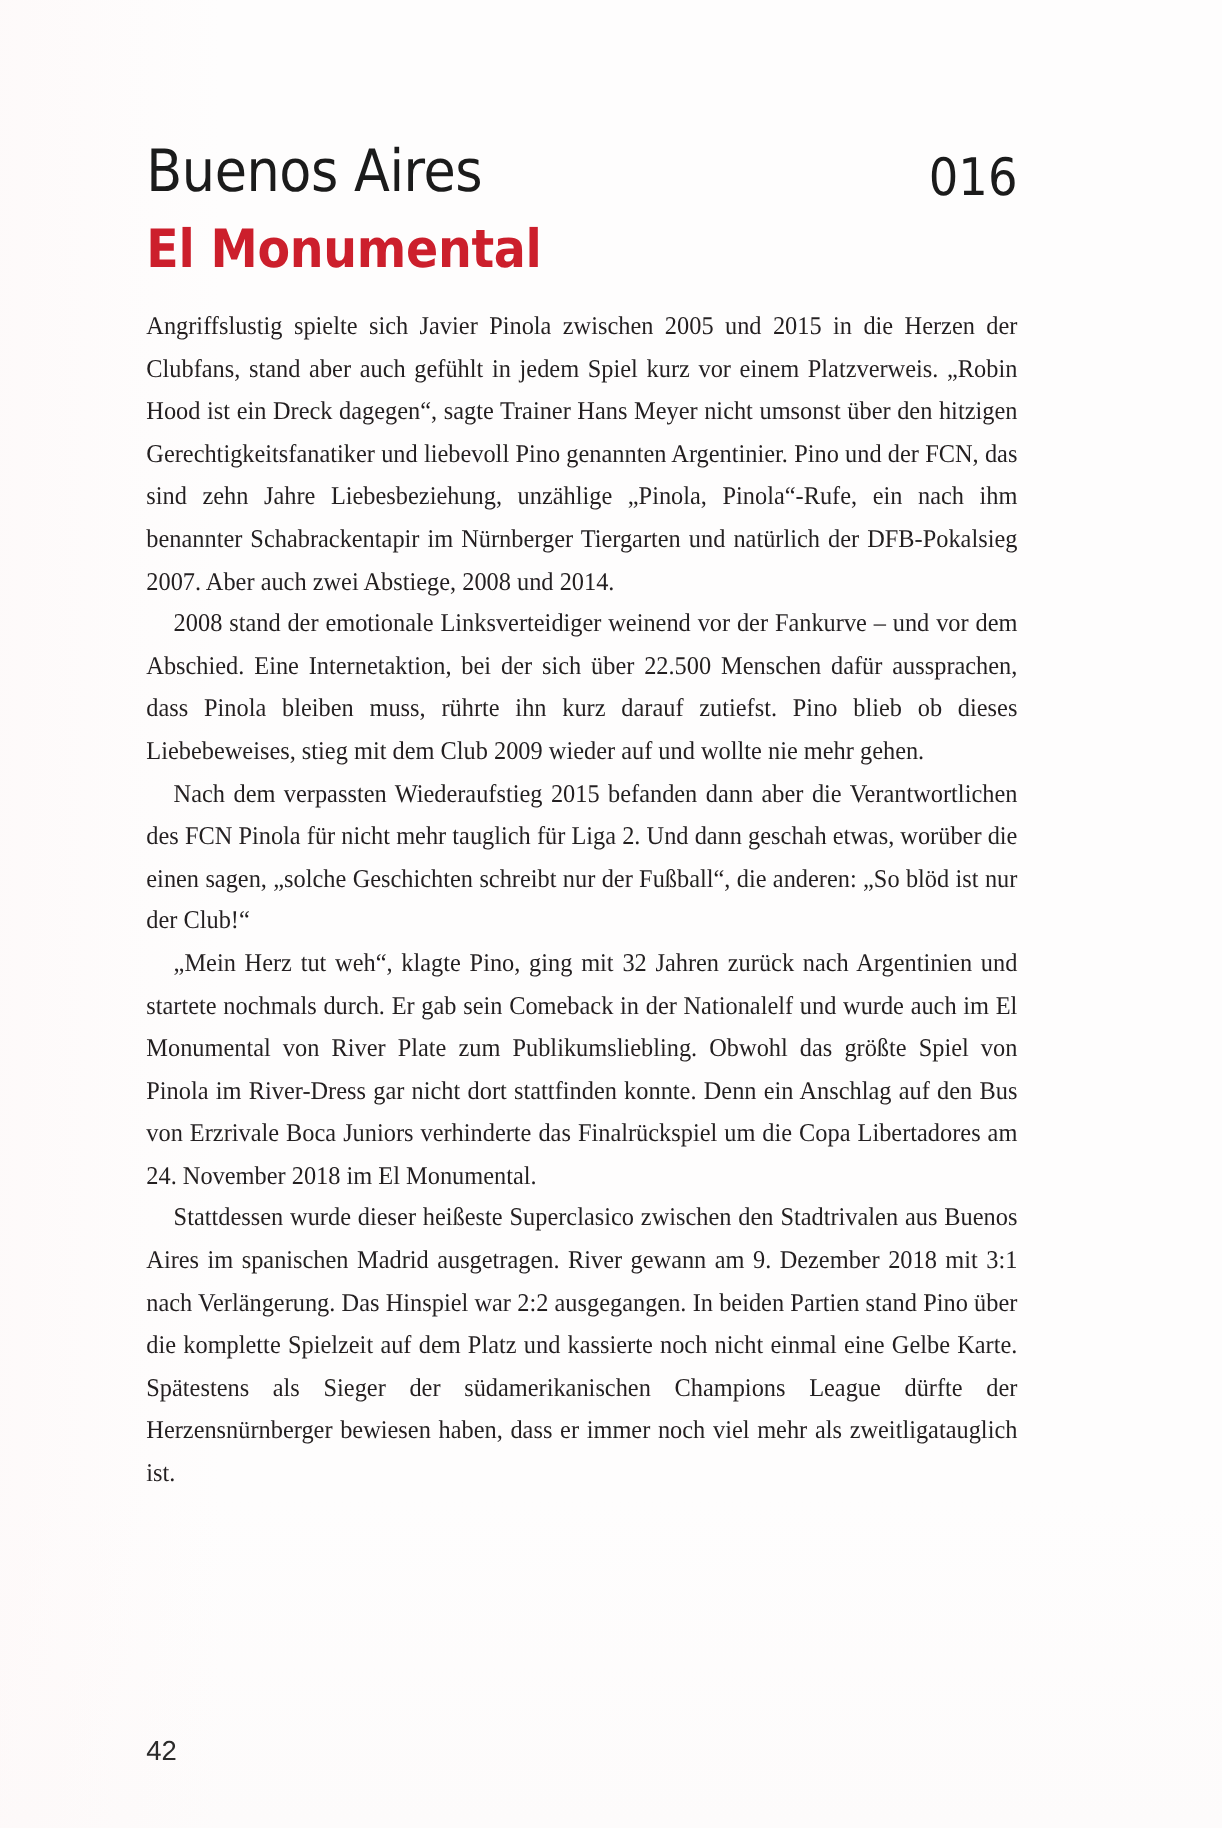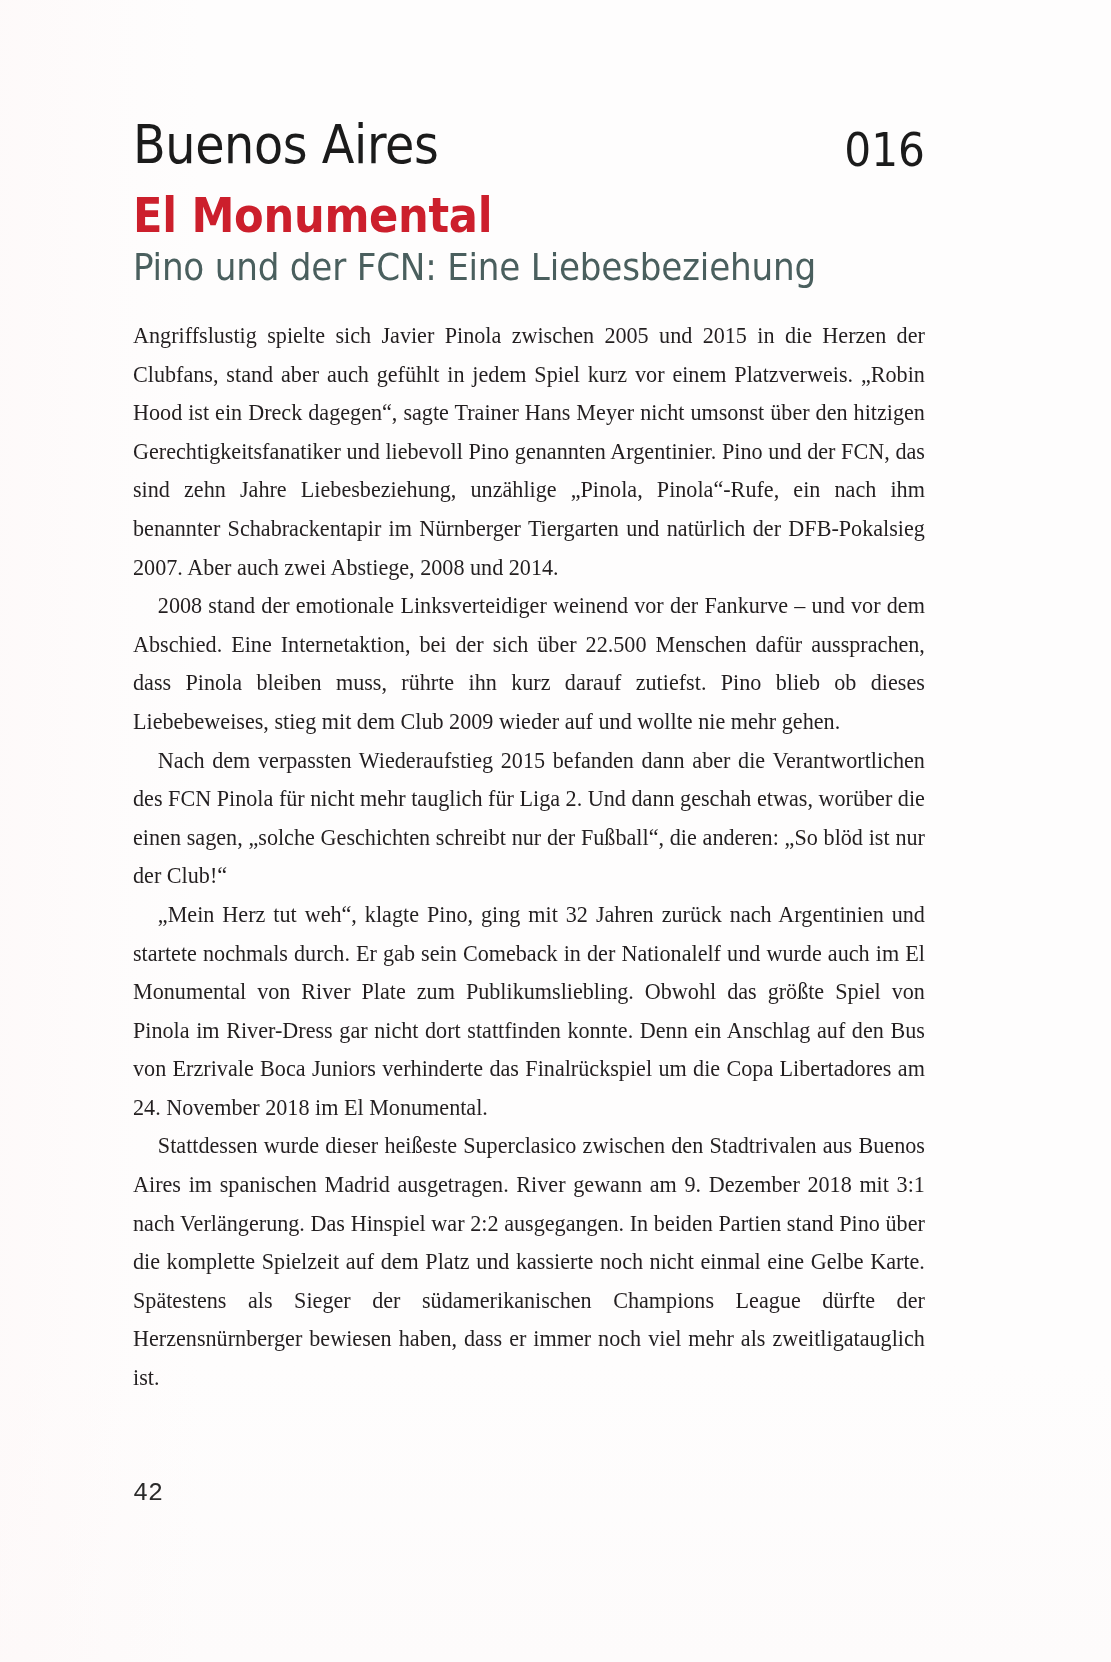--- a/index.html
+++ b/index.html
@@ -23,21 +23,21 @@
     position: absolute;
     inset: 0;
     background:
       linear-gradient(90deg, rgba(253,247,247,0.55) 0%, rgba(255,255,255,0) 18%),
       linear-gradient(180deg, rgba(255,255,255,0) 82%, rgba(252,249,249,0.5) 100%);
     pointer-events: none;
   }
   .content {
     position: absolute;
     left: 133px;
-    top: 0;
+    top: 12px;
     width: 792px;
   }
   .header-row {
     position: relative;
     margin-top: 116px;
     height: 64px;
   }
   .chapter-city {
     font-family: "DejaVu Sans Condensed", "Liberation Sans Narrow", "Liberation Sans", sans-serif;
     font-size: 53px;
@@ -93,43 +93,42 @@
     transform: scaleX(0.955);
     transform-origin: left center;
     width: 104.7%;
   }
   .body-text p.indent {
     text-indent: 26px;
   }
   .folio {
     position: absolute;
     left: 133px;
-    top: 1479px;
-    font-family: Liberation Mono, monospace;
+    top: 1577px;
+    font-family: Liberation Sans, sans-serif;
     font-size: 25px;
     line-height: 30px;
     color: #2b2b2b;
   }
 </style>
 </head>
 <body>
 
 <div class="page">
   <div class="scan-tint"></div>
 
   <div class="content">
 
     <div class="header-row">
       <div class="chapter-city">Buenos Aires</div>
       <div class="chapter-number">016</div>
     </div>
 
     <div class="venue-title">El Monumental</div>
 
-    <div class="venue-subtitle">Pino und der FCN: Eine Liebesbeziehung</div>
 
     <div class="body-text">
       <p>Angriffslustig spielte sich Javier Pinola zwischen 2005 und 2015 in die Herzen der Clubfans, stand aber auch gefühlt in jedem Spiel kurz vor einem Platzverweis. „Robin Hood ist ein Dreck dagegen“, sagte Trainer Hans Meyer nicht umsonst über den hitzigen Gerechtigkeitsfanatiker und liebevoll Pino genannten Argentinier. Pino und der FCN, das sind zehn Jahre Liebesbeziehung, unzählige „Pinola, Pinola“-Rufe, ein nach ihm benannter Schabrackentapir im Nürnberger Tiergarten und natürlich der DFB-Pokalsieg 2007. Aber auch zwei Abstiege, 2008 und 2014.</p>
       <p class="indent">2008 stand der emotionale Linksverteidiger weinend vor der Fankurve – und vor dem Abschied. Eine Internetaktion, bei der sich über 22.500 Menschen dafür aussprachen, dass Pinola bleiben muss, rührte ihn kurz darauf zutiefst. Pino blieb ob dieses Liebebeweises, stieg mit dem Club 2009 wieder auf und wollte nie mehr gehen.</p>
       <p class="indent">Nach dem verpassten Wiederaufstieg 2015 befanden dann aber die Verantwortlichen des FCN Pinola für nicht mehr tauglich für Liga 2. Und dann geschah etwas, worüber die einen sagen, „solche Geschichten schreibt nur der Fußball“, die anderen: „So blöd ist nur der Club!“</p>
       <p class="indent">„Mein Herz tut weh“, klagte Pino, ging mit 32 Jahren zurück nach Argentinien und startete nochmals durch. Er gab sein Comeback in der Nationalelf und wurde auch im El Monumental von River Plate zum Publikumsliebling. Obwohl das größte Spiel von Pinola im River-Dress gar nicht dort stattfinden konnte. Denn ein Anschlag auf den Bus von Erzrivale Boca Juniors verhinderte das Finalrückspiel um die Copa Libertadores am 24. November 2018 im El Monumental.</p>
       <p class="indent">Stattdessen wurde dieser heißeste Superclasico zwischen den Stadtrivalen aus Buenos Aires im spanischen Madrid ausgetragen. River gewann am 9. Dezember 2018 mit 3:1 nach Verlängerung. Das Hinspiel war 2:2 ausgegangen. In beiden Partien stand Pino über die komplette Spielzeit auf dem Platz und kassierte noch nicht einmal eine Gelbe Karte. Spätestens als Sieger der südamerikanischen Champions League dürfte der Herzensnürnberger bewiesen haben, dass er immer noch viel mehr als zweitligatauglich ist.</p>
     </div>
 
   </div>

